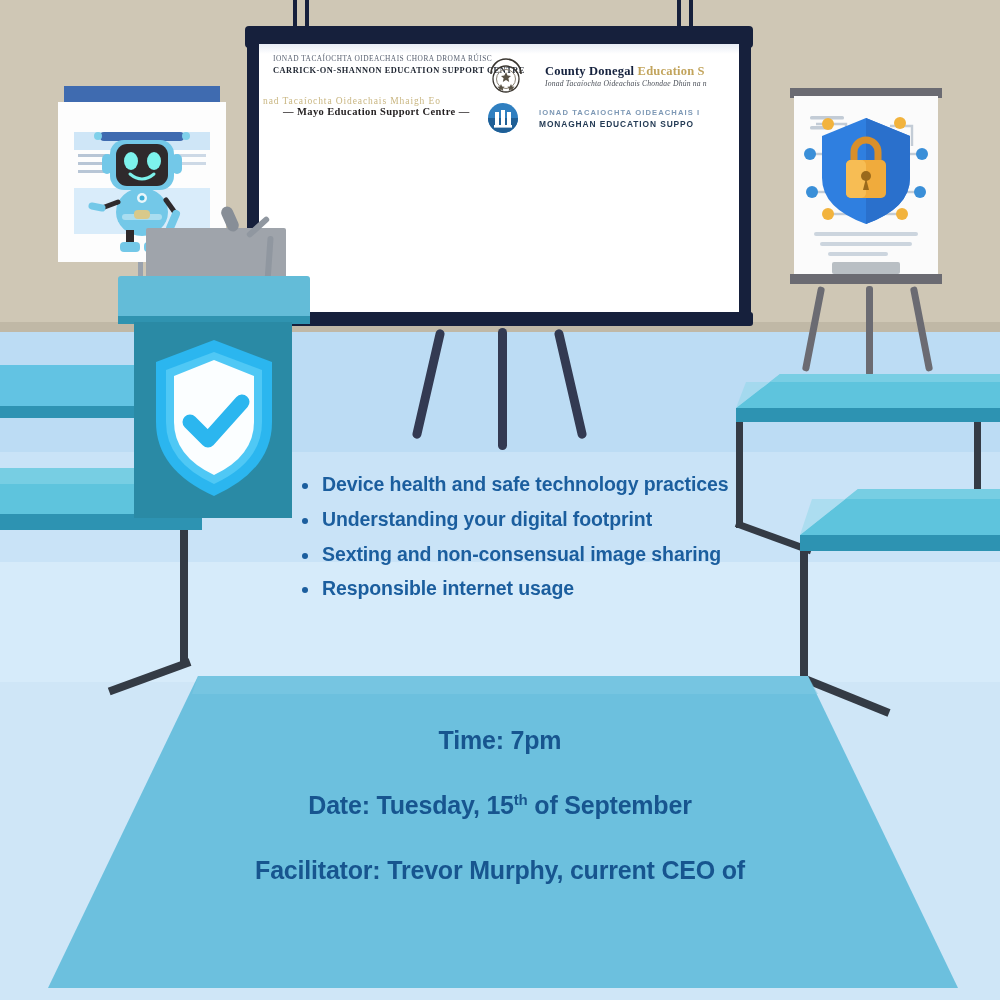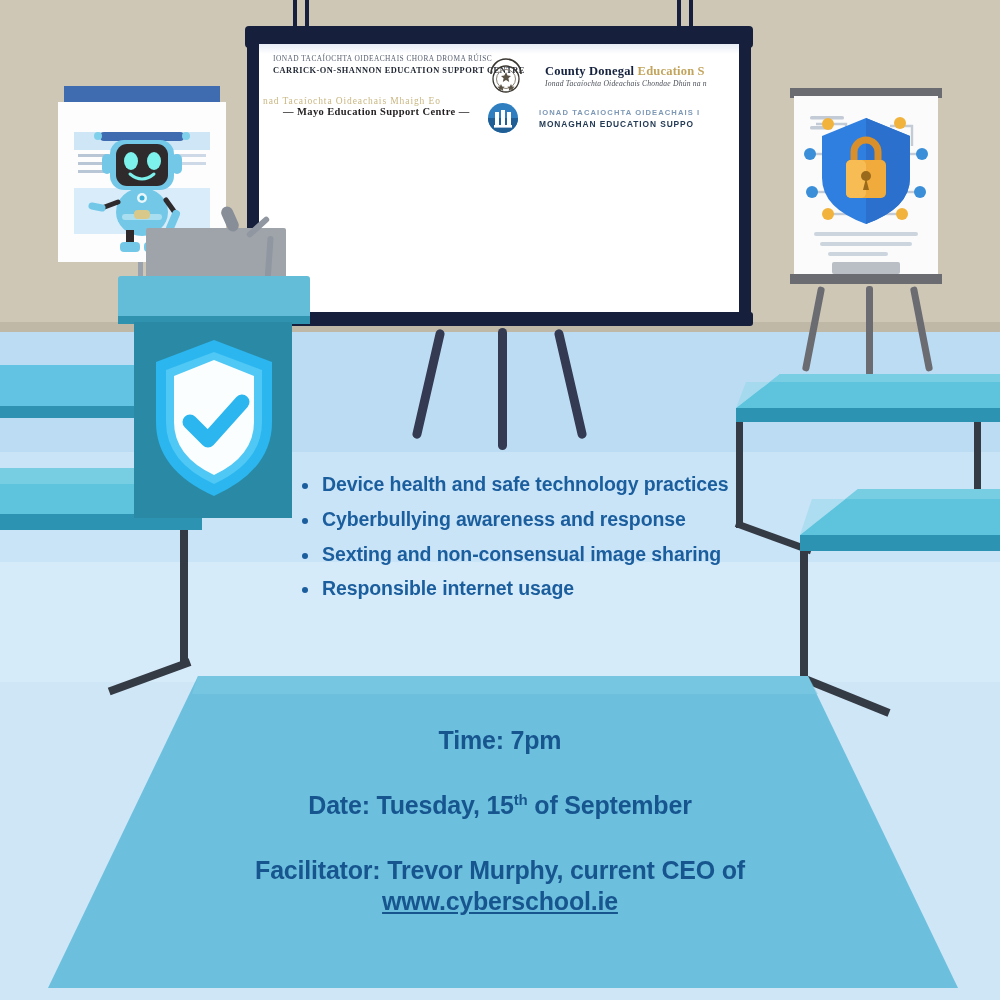--- a/index.html
+++ b/index.html
@@ -429,29 +429,28 @@
 
   <div class="rug">
     <svg width="1000" height="330" viewBox="0 0 1000 330">
       <path d="M198 6 H808 L958 318 H48 Z" fill="#6cc0de"></path>
       <path d="M198 6 H808 L818 24 H192 Z" fill="#7fc9e3" opacity=".5"></path>
     </svg>
   </div>
 
   <div class="bullets">
     <div class="bullet">Device health and safe technology practices</div>
-    <div class="bullet">Cyberbullying awareness and response</div>
+    <div class="bullet">Understanding your digital footprint</div>
     <div class="bullet">Sexting and non-consensual image sharing</div>
     <div class="bullet">Responsible internet usage</div>
   </div>
 
   <div class="details">
     <div class="detail-line">Time: 7pm</div>
     <div class="detail-line">
       <span>Date: Tuesday, 15</span><sup>th</sup><span> of September</span>
     </div>
     <div class="detail-line last">
       <span>Facilitator: Trevor Murphy, current CEO of</span>
-      <span class="url">www.cyberschool.ie</span>
     </div>
   </div>
 
 </div>
 
 </body></html>

